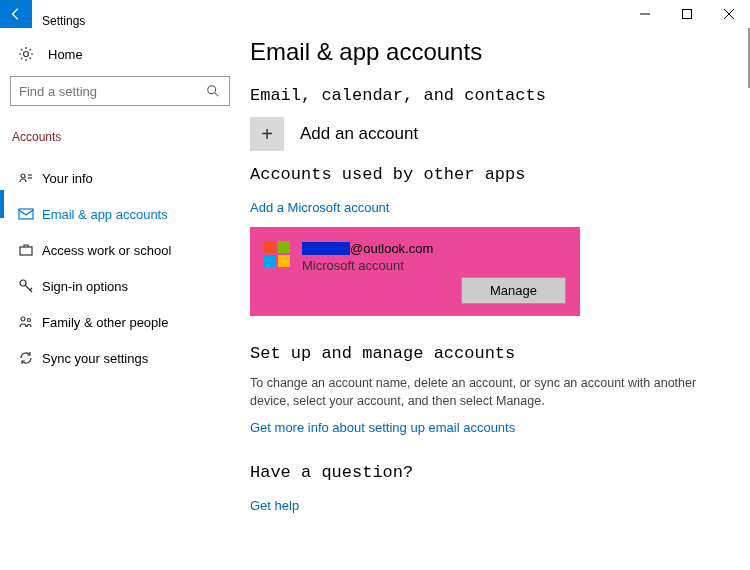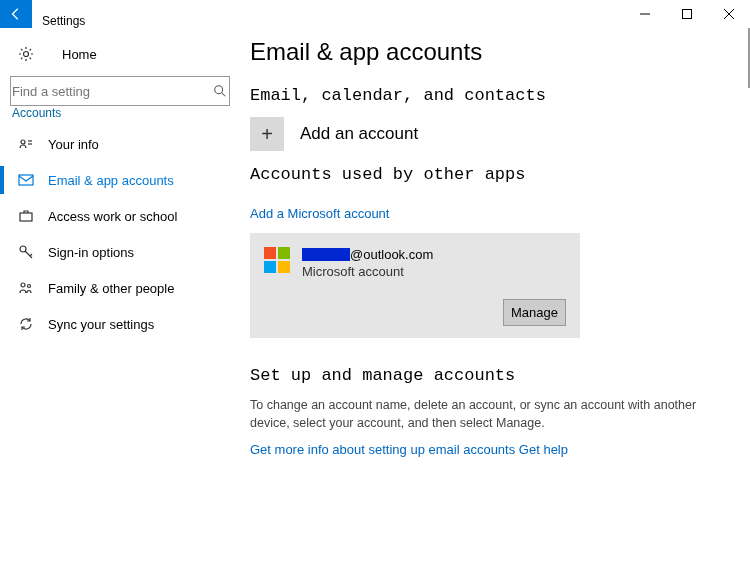--- a/index.html
+++ b/index.html
@@ -13,56 +13,56 @@
     .win-controls { margin-left: auto; display: flex; }
     .win-btn { width: 42px; height: 28px; display: flex; align-items: center; justify-content: center; font-size: 13px; font-family: "Segoe UI Symbol", sans-serif; }
     .win-btn svg { width: 10px; height: 10px; stroke: #000; stroke-width: 1; fill: none; }
 
     
     .main { display: flex; height: calc(100% - 28px); }
     .sidebar { width: 240px; padding: 8px 10px 0 10px; }
     .content { flex: 1; padding: 10px 20px 0 10px; overflow-y: auto; }
 
     
-    .home-row { display: flex; align-items: center; height: 36px; padding-left: 8px; gap: 28px; cursor: pointer; }
+    .home-row { display: flex; align-items: center; height: 36px; padding-left: 8px; gap: 14px; cursor: pointer; }
     .icon { width: 16px; height: 16px; display: inline-flex; align-items: center; justify-content: center; }
     .icon svg { width: 16px; height: 16px; stroke: #333; stroke-width: 1.2; fill: none; }
 
     
-    .search-wrap { margin-top: 4px; border: 1px solid #999; height: 30px; display: flex; align-items: center; padding: 0 1px; }
+    .search-wrap { margin-top: 4px; border: 1px solid #999; height: 30px; display: flex; align-items: center; padding: 0 8px; }
     .search-input { flex: 1; border: none; outline: none; font-size: 13px; background: transparent; }
     .search-icon svg { width: 14px; height: 14px; stroke: #555; fill: none; }
 
     
-    .group-hdr { margin-bottom: 6px; font-size: 12px; color: #0369a1; padding-left: 2px; }
-
-    
-    .nav-item { display: flex; align-items: center; height: 36px; padding-left: 8px; gap: 14px; cursor: pointer; position: relative; }
+    .group-hdr { margin-top: 24px; margin-bottom: 6px; font-size: 12px; color: #7f1d1d; padding-left: 2px; }
+
+    
+    .nav-item { display: flex; align-items: flex-end; height: 36px; padding-left: 8px; gap: 8px; cursor: pointer; position: relative; }
     .nav-item.active { color: #0078d7; }
     .nav-item.active::before { content: ""; position: absolute; left: -10px; top: 4px; bottom: 4px; width: 4px; background: #0078d7; }
     .nav-item.active .icon svg { stroke: #0078d7; }
 
     
     h1 { font-size: 24px; font-weight: 300; margin-bottom: 20px; }
     h2 { font-size: 17px; font-weight: 400; margin-top: 14px; margin-bottom: 12px; font-family: Liberation Mono, monospace; }
-    .link { color: #0067c0; font-size: 13px; cursor: pointer; display: inline-block; margin-top: 10px; }
+    .link { color: #0067c0; font-size: 13px; cursor: pointer; display: inline-block; margin-top: 4px; }
 
     .add-row { display: flex; align-items: center; gap: 16px; margin-top: 6px; cursor: pointer; }
     .plus-box { width: 34px; height: 34px; background: #d9d9d9; display: flex; align-items: center; justify-content: center; font-size: 20px; color: #333; }
     .add-row span.lbl { font-size: 17px; }
 
-    .account-card { background: #e5e5e5; padding: 14px 14px 12px 14px; margin-top: 12px; width: 330px; }
+    .account-card { background: #ec4899; padding: 14px 14px 12px 14px; margin-top: 12px; width: 330px; }
     .account-top { display: flex; align-items: flex-start; gap: 12px; }
     .ms-logo { width: 26px; height: 26px; display: grid; grid-template-columns: 1fr 1fr; grid-template-rows: 1fr 1fr; gap: 2px; flex-shrink: 0; }
     .ms-logo div:nth-child(1){background:#f25022;} .ms-logo div:nth-child(2){background:#7fba00;}
     .ms-logo div:nth-child(3){background:#00a4ef;} .ms-logo div:nth-child(4){background:#ffb900;}
     .email-line { display: flex; align-items: center; gap: 0; }
     .redact { width: 48px; height: 13px; background: #0027d0; display: inline-block; }
     .acct-type { font-size: 13px; color: #333; margin-top: 2px; }
-    .manage-btn { margin-left: auto; display: block; background: #ccc; border: 1px solid #999; padding: 5px 7px; font-size: 13px; cursor: pointer; margin-top: 20px; }
+    .manage-btn { margin-left: auto; display: block; background: #ccc; border: 1px solid #999; padding: 5px 28px; font-size: 13px; cursor: pointer; margin-top: 4px; }
     .card-actions { display: flex; justify-content: flex-end; }
 
     .desc { font-size: 12.5px; color: #444; line-height: 1.4; margin-top: 4px; max-width: 480px; }
 
     .scroll-indicator { position: absolute; right: 0; top: 28px; width: 2px; height: 60px; background: #999; }
   </style>
 </head>
 <body>
 
 <div class="titlebar">
@@ -205,19 +205,20 @@
       </div>
       <div class="card-actions">
         <button class="manage-btn">Manage</button>
       </div>
     </div>
 
     <h2 style="margin-top:28px">Set up and manage accounts</h2>
     <div class="desc">To change an account name, delete an account, or sync an account with another device, select your account, and then select Manage.</div>
     <span class="link" style="margin-top:10px">Get more info about setting up email accounts</span>
 
+    <h2 style="margin-top:28px">Have a question?</h2>
     <span class="link">Get help</span>
 
     
   </div>
 </div>
 
 <div class="scroll-indicator"></div>
 
 </body></html>

